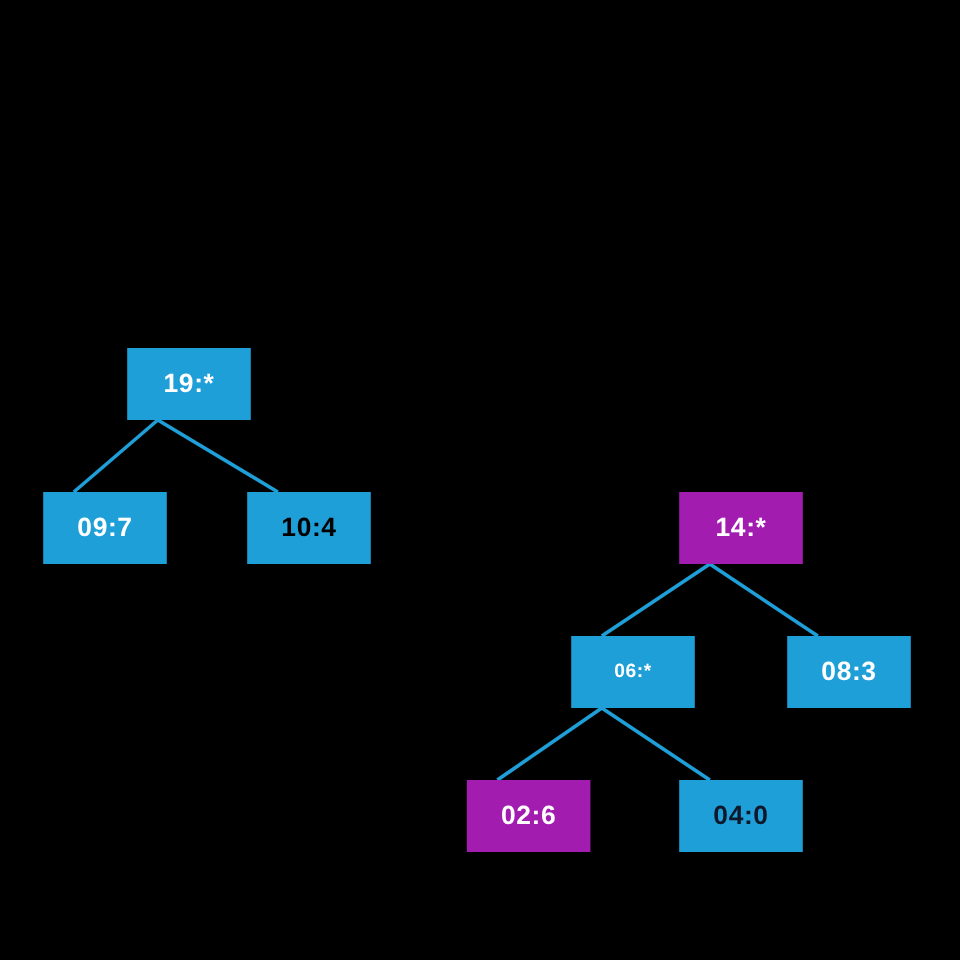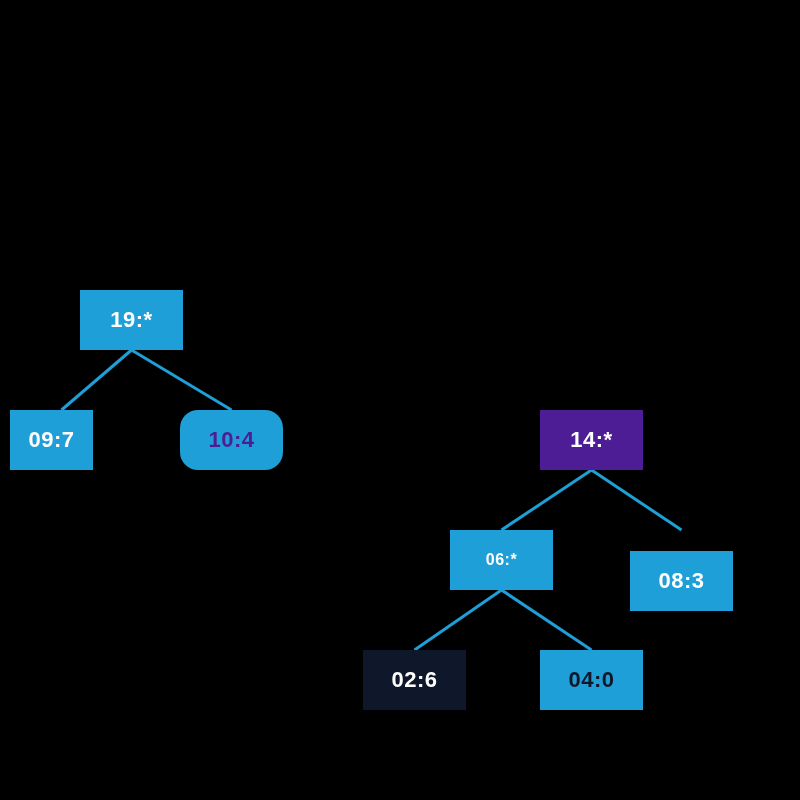--- a/index.html
+++ b/index.html
@@ -40,53 +40,54 @@
     justify-content: center;
     background: #1f9fd8;
     color: #ffffff;
     font-family: "Liberation Sans", sans-serif;
     font-weight: bold;
     font-size: 22px;
     letter-spacing: 0.5px;
     line-height: 1;
     box-sizing: border-box;
     user-select: none;
+    margin-left: 26px;
   }
 </style>
 </head>
 <body>
 
 <div id="canvas" style="width: 800px; height: 800px; background: rgb(0, 0, 0);">
   <svg id="edge-layer" viewBox="0 0 800 800" width="800" height="800" xmlns="http://www.w3.org/2000/svg">
       <line x1="131.5" y1="350" x2="61.5" y2="410" stroke="#1f9fd8" stroke-width="3" stroke-linecap="butt"></line>
       <line x1="131.5" y1="350" x2="231.5" y2="410" stroke="#1f9fd8" stroke-width="3" stroke-linecap="butt"></line>
       <line x1="591.5" y1="470" x2="501.5" y2="530" stroke="#1f9fd8" stroke-width="3" stroke-linecap="butt"></line>
       <line x1="591.5" y1="470" x2="681.5" y2="530" stroke="#1f9fd8" stroke-width="3" stroke-linecap="butt"></line>
       <line x1="501.5" y1="590" x2="414.5" y2="650" stroke="#1f9fd8" stroke-width="3" stroke-linecap="butt"></line>
       <line x1="501.5" y1="590" x2="591.5" y2="650" stroke="#1f9fd8" stroke-width="3" stroke-linecap="butt"></line>
     </svg>
   <div id="node-layer">
       <div class="node" style="left: 80px; top: 290px; width: 103px; height: 60px; background: rgb(31, 159, 216); color: rgb(255, 255, 255); font-size: 22px;">
         <span>19:*</span>
       </div>
-      <div class="node" style="left: 10px; top: 410px; width: 83px; height: 60px; background: rgb(31, 159, 216); color: rgb(255, 255, 255); font-size: 22px;">
+      <div class="node" style="left: 10px; top: 410px; width: 103px; height: 60px; background: rgb(31, 159, 216); color: rgb(255, 255, 255); font-size: 22px;">
         <span>09:7</span>
       </div>
-      <div class="node" style="left: 180px; top: 410px; width: 103px; height: 60px; background: rgb(31, 159, 216); color: #4c1d95; font-size: 22px; border-radius: 18px;">
+      <div class="node" style="left: 180px; top: 410px; width: 103px; height: 60px; background: rgb(31, 159, 216); color: #000000; font-size: 22px;">
         <span>10:4</span>
       </div>
-      <div class="node" style="left: 540px; top: 410px; width: 103px; height: 60px; background: #4c1d95; color: rgb(255, 255, 255); font-size: 22px;">
+      <div class="node" style="left: 540px; top: 410px; width: 103px; height: 60px; background: #a21caf; color: rgb(255, 255, 255); font-size: 22px;">
         <span>14:*</span>
       </div>
       <div class="node" style="left: 450px; top: 530px; width: 103px; height: 60px; background: rgb(31, 159, 216); color: rgb(255, 255, 255); font-size: 16px;">
         <span>06:*</span>
       </div>
-      <div class="node" style="left: 630px; top: 551px; width: 103px; height: 60px; background: rgb(31, 159, 216); color: rgb(255, 255, 255); font-size: 22px;">
+      <div class="node" style="left: 630px; top: 530px; width: 103px; height: 60px; background: rgb(31, 159, 216); color: rgb(255, 255, 255); font-size: 22px;">
         <span>08:3</span>
       </div>
-      <div class="node" style="left: 363px; top: 650px; width: 103px; height: 60px; background: #0f172a; color: rgb(255, 255, 255); font-size: 22px;">
+      <div class="node" style="left: 363px; top: 650px; width: 103px; height: 60px; background: #a21caf; color: rgb(255, 255, 255); font-size: 22px;">
         <span>02:6</span>
       </div>
       <div class="node" style="left: 540px; top: 650px; width: 103px; height: 60px; background: rgb(31, 159, 216); color: #0f172a; font-size: 22px;">
         <span>04:0</span>
       </div>
     </div>
 </div>
 
 </body></html>

